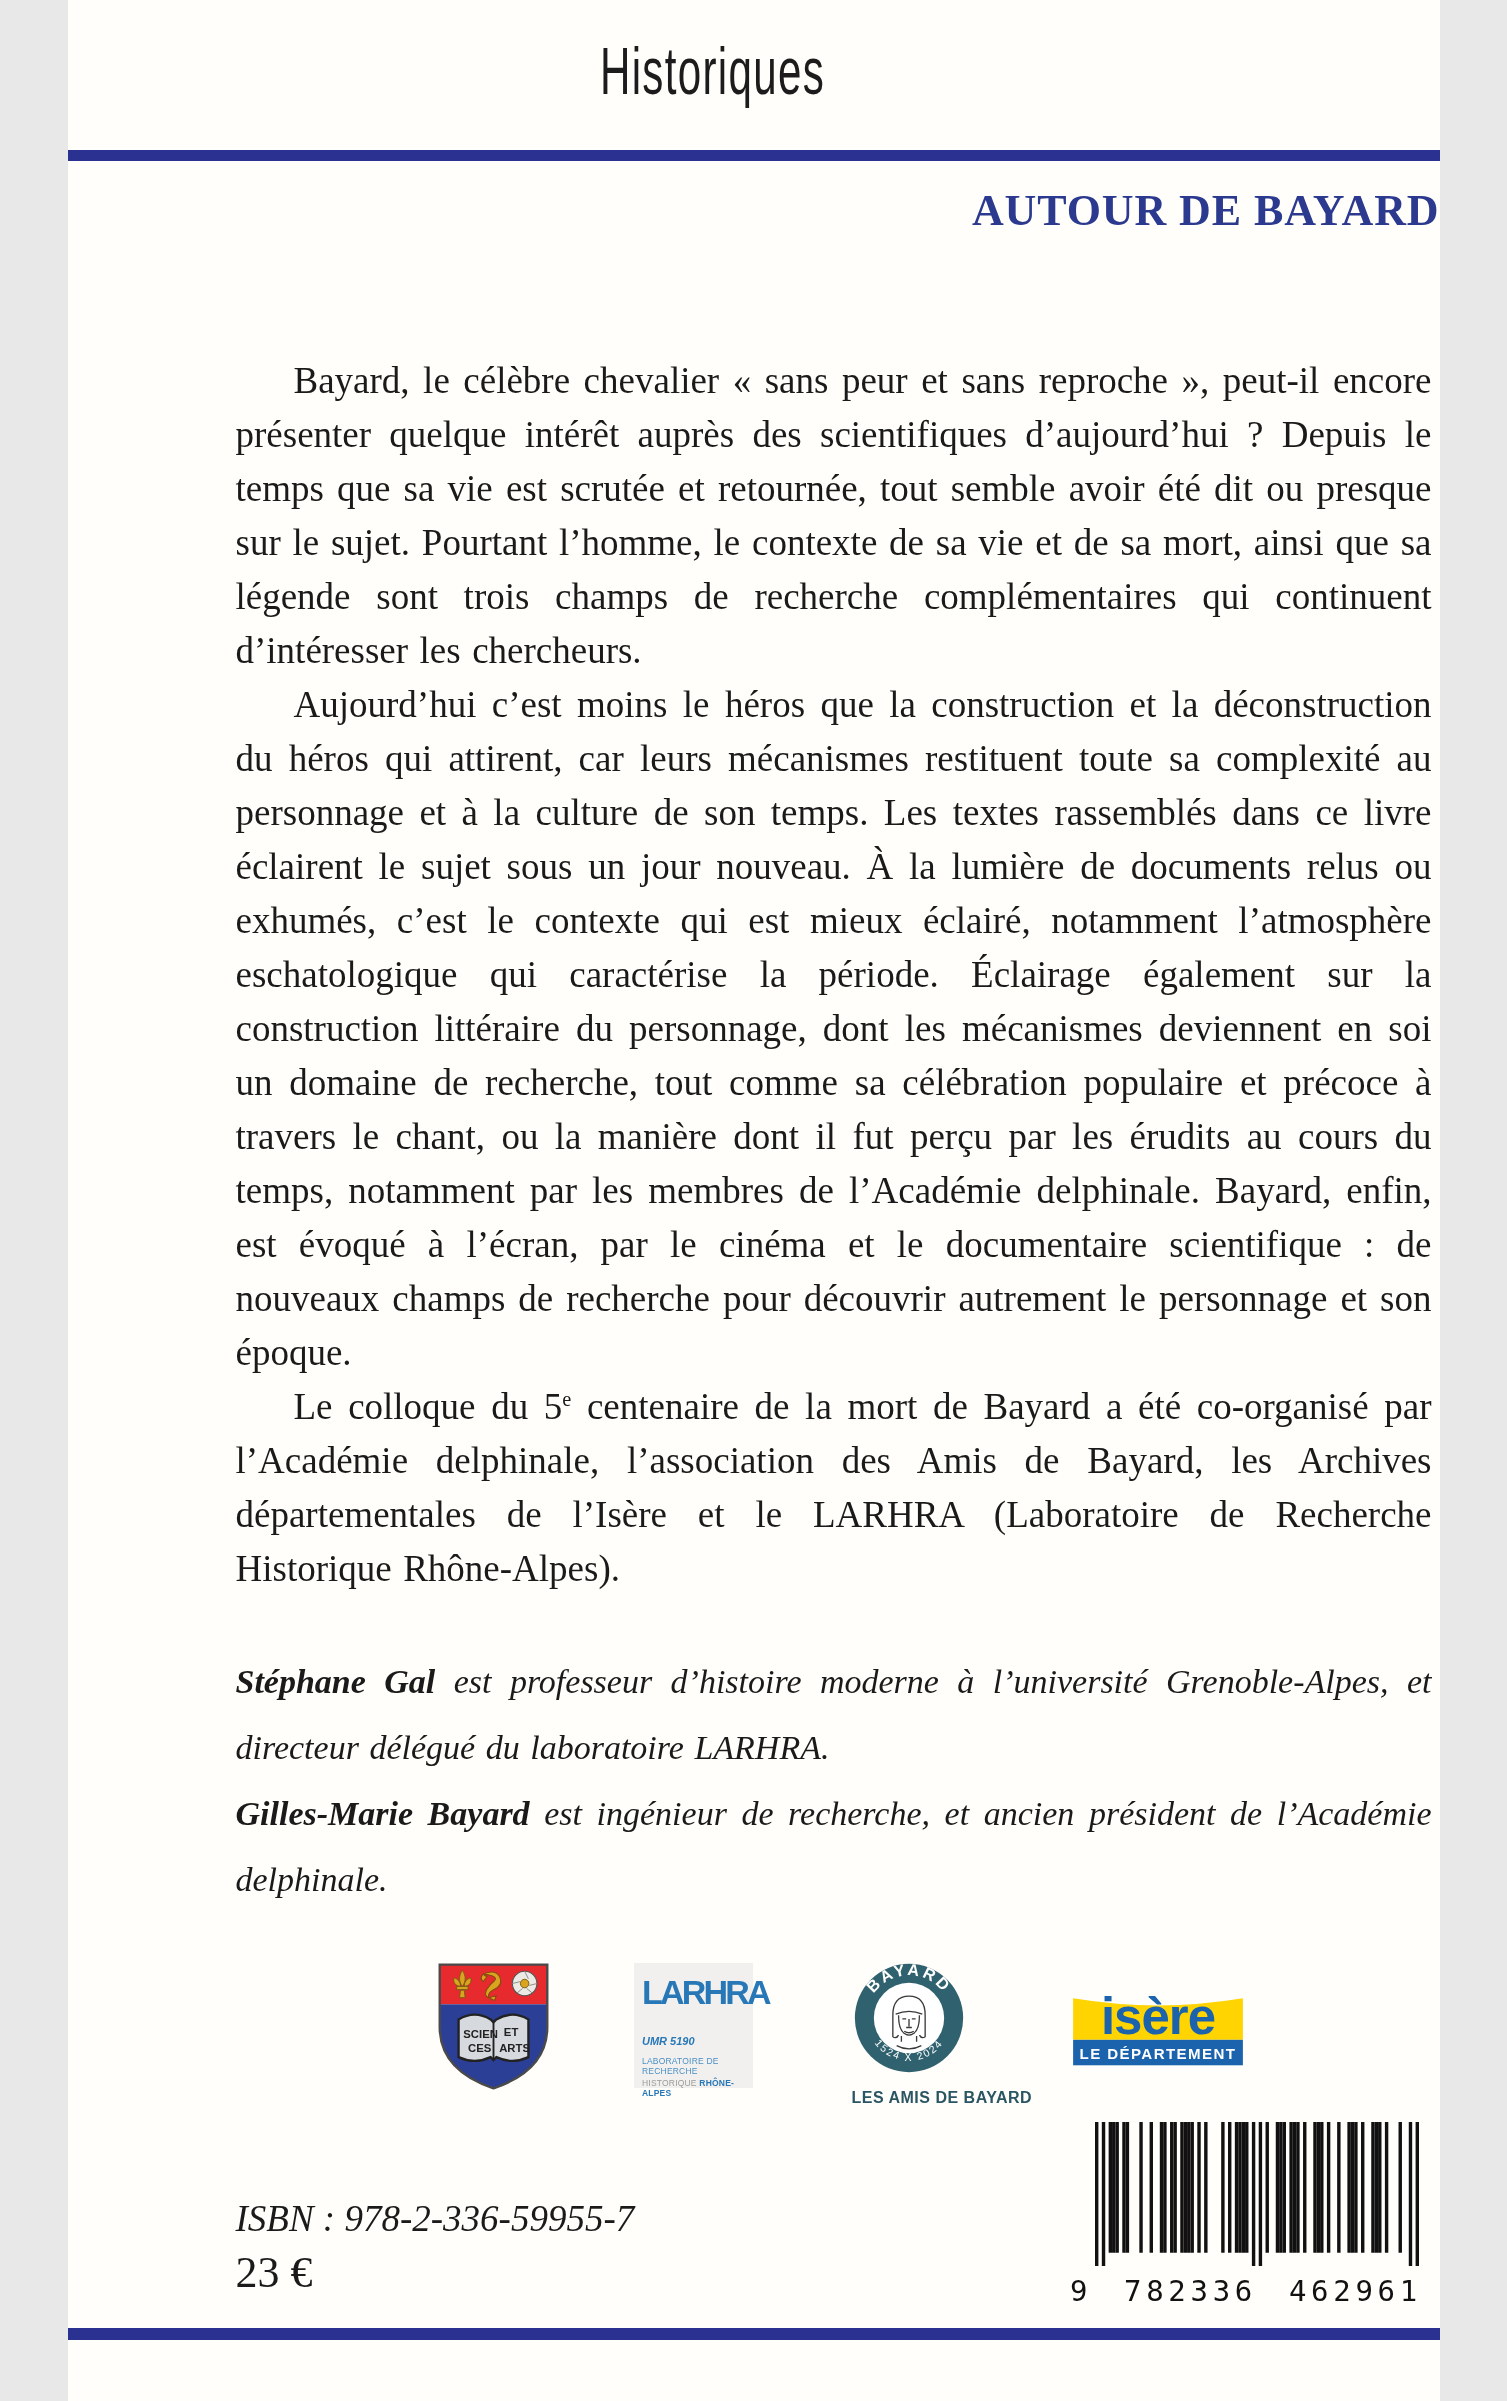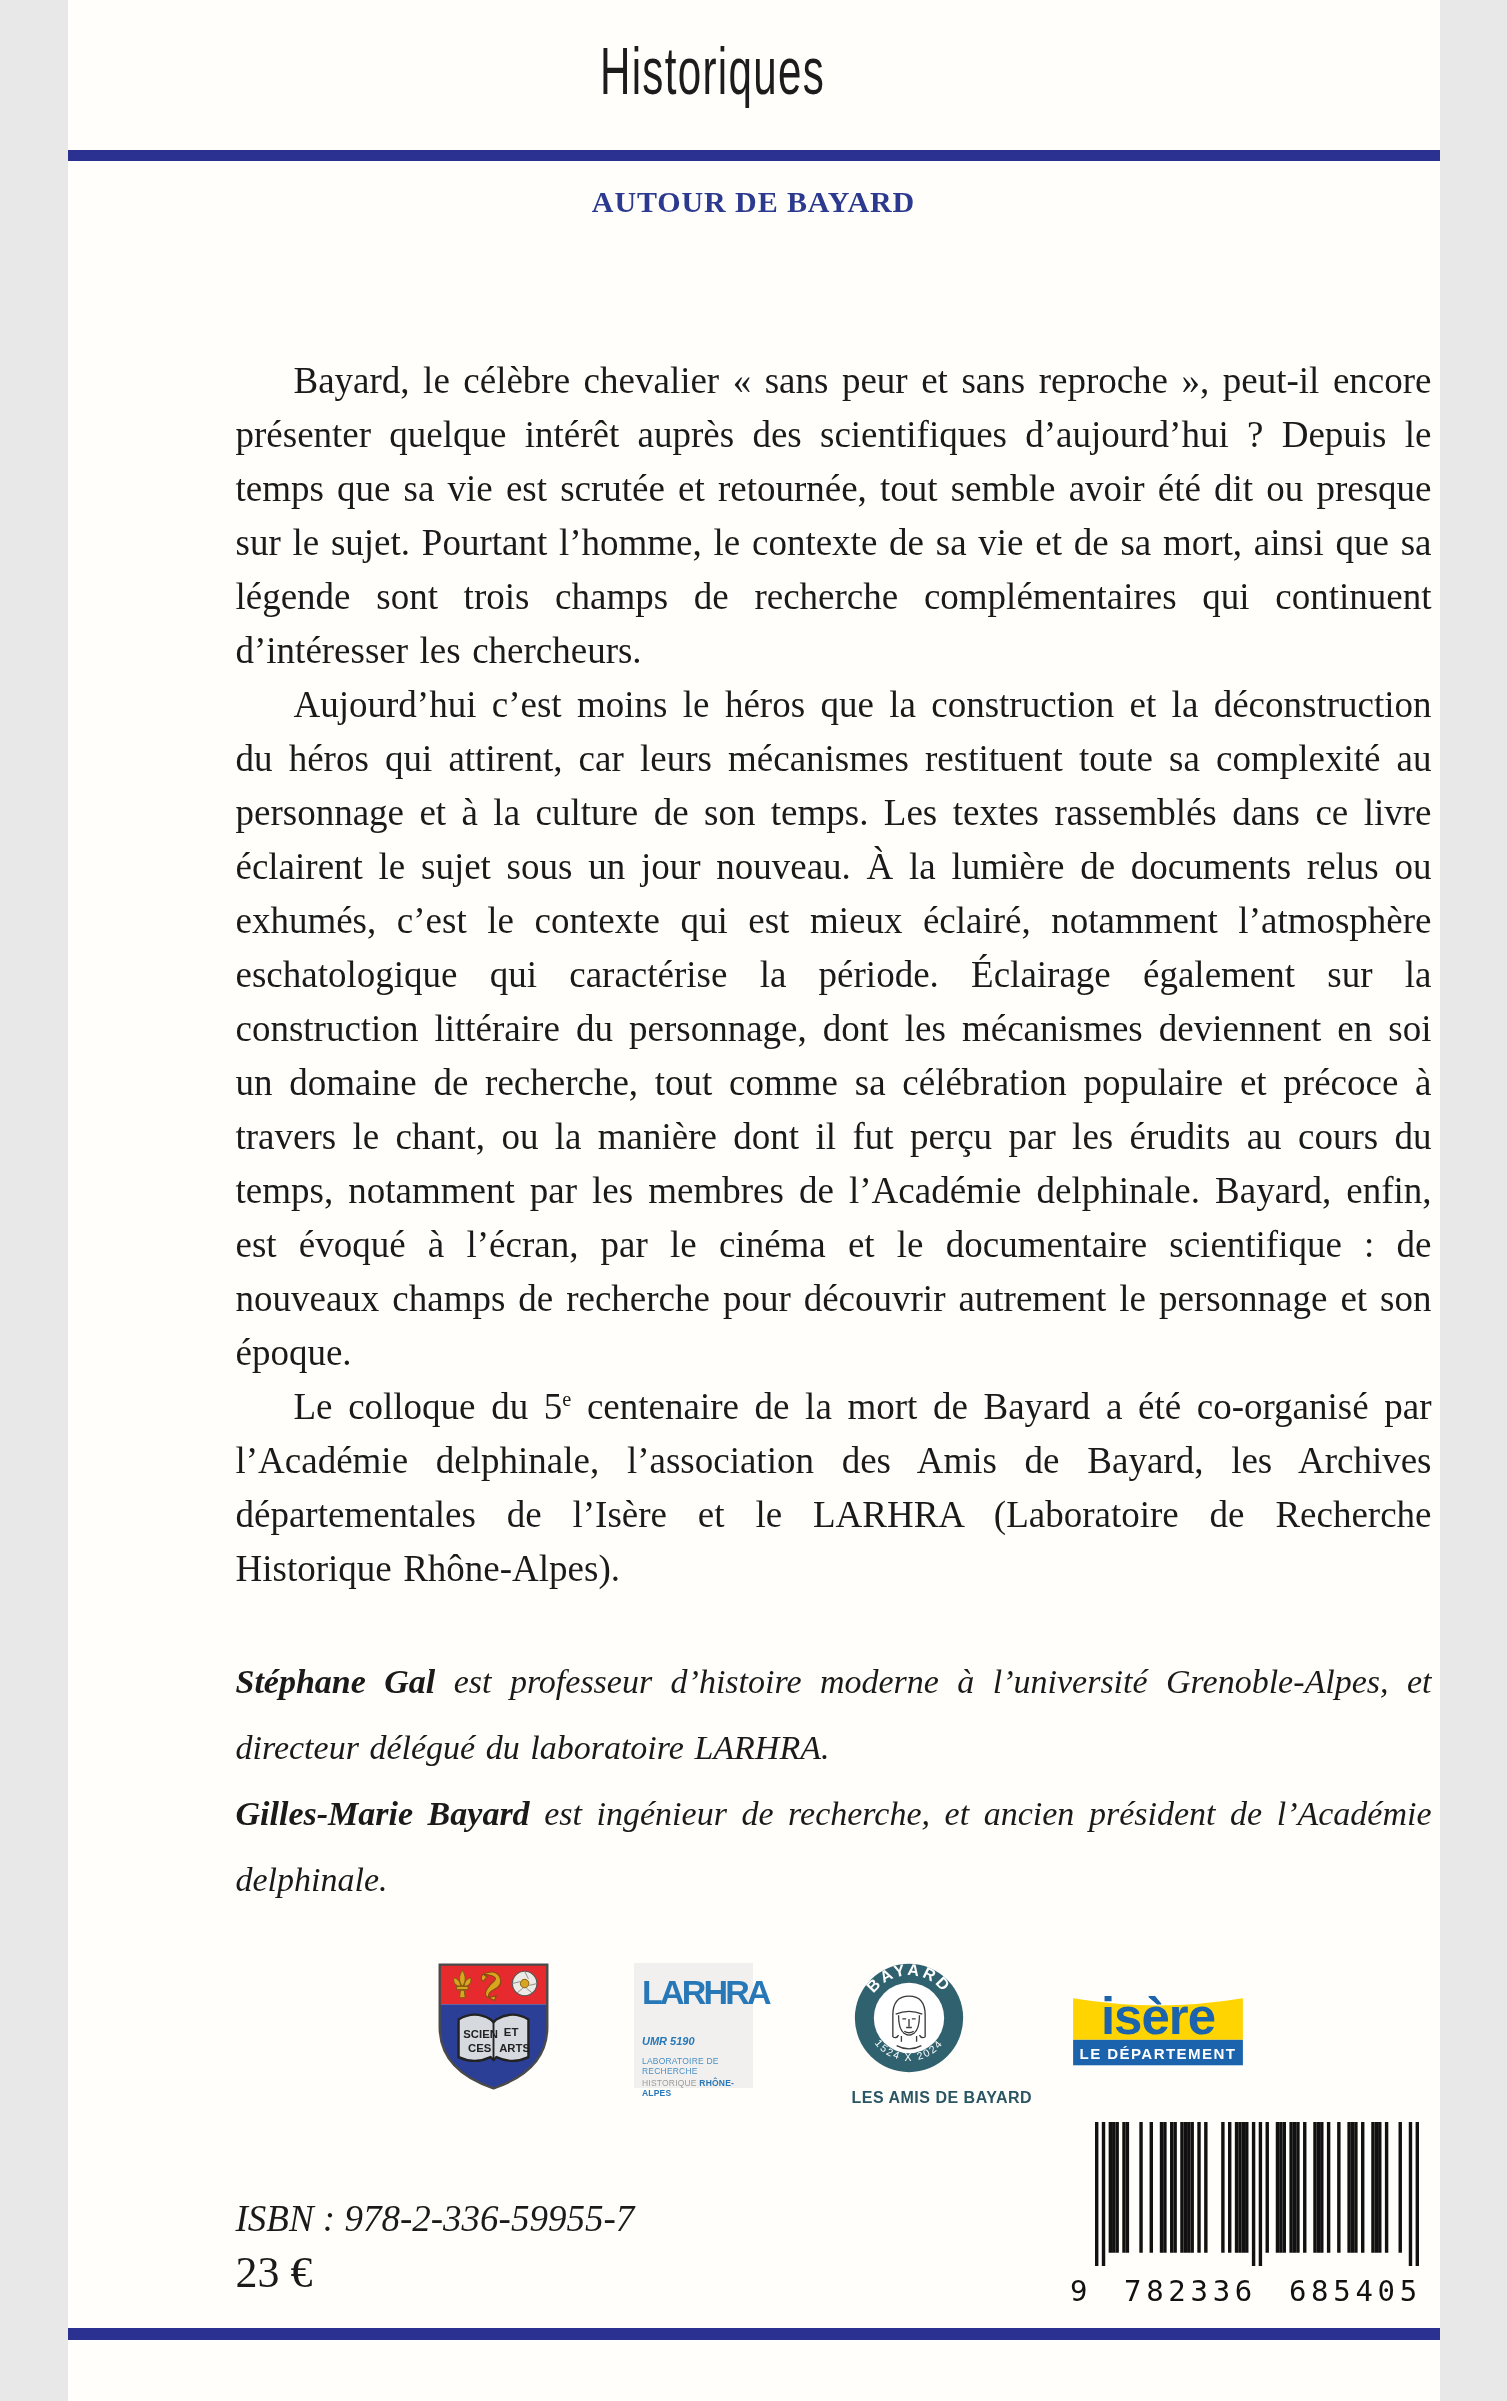--- a/index.html
+++ b/index.html
@@ -21,22 +21,22 @@
     font-size:62px;
     letter-spacing:1.9px;
     color:#1c1c1c;
     transform:translateX(-41px) scaleX(0.68) scaleY(1.08);
     transform-origin:center top;
   }
   .topbar{position:absolute;top:150px;left:0;width:100%;height:11.4px;background:#2a3190;}
   .botbar{position:absolute;top:2328px;left:0;width:100%;height:12.3px;background:#2a3190;}
   .title{
     position:absolute;top:185px;left:0;right:0;margin:0;
-    text-align:center;
-    font-size:30px;font-weight:bold;letter-spacing:0.9px;
+    text-align:right;
+    font-size:44px;font-weight:bold;letter-spacing:0.9px;
     color:#2b3a8f;
   }
   
   .body-text{position:absolute;top:354px;left:168px;width:1196px;}
   .body-text p{
     margin:0;
     font-size:37px;line-height:54px;
     text-align:justify;text-indent:58px;
     word-spacing:0.06em;
   }
@@ -249,20 +249,20 @@
         <rect x="295.2" y="0" width="3.6" height="138" fill="#111"></rect>
         <rect x="298.8" y="0" width="3.6" height="138" fill="#111"></rect>
         <rect x="306.0" y="0" width="3.6" height="138" fill="#111"></rect>
         <rect x="320.4" y="0" width="3.6" height="138" fill="#111"></rect>
         <rect x="331.2" y="0" width="3.6" height="152" fill="#111"></rect>
         <rect x="338.4" y="0" width="3.6" height="152" fill="#111"></rect>
       </svg>
     <div class="barcode-digits">
       <span>9</span>
       <span>782336</span>
-      <span>685405</span>
+      <span>462961</span>
     </div>
   </div>
 
   <div class="botbar"></div>
 
 </div>
 
 
 </body></html>

